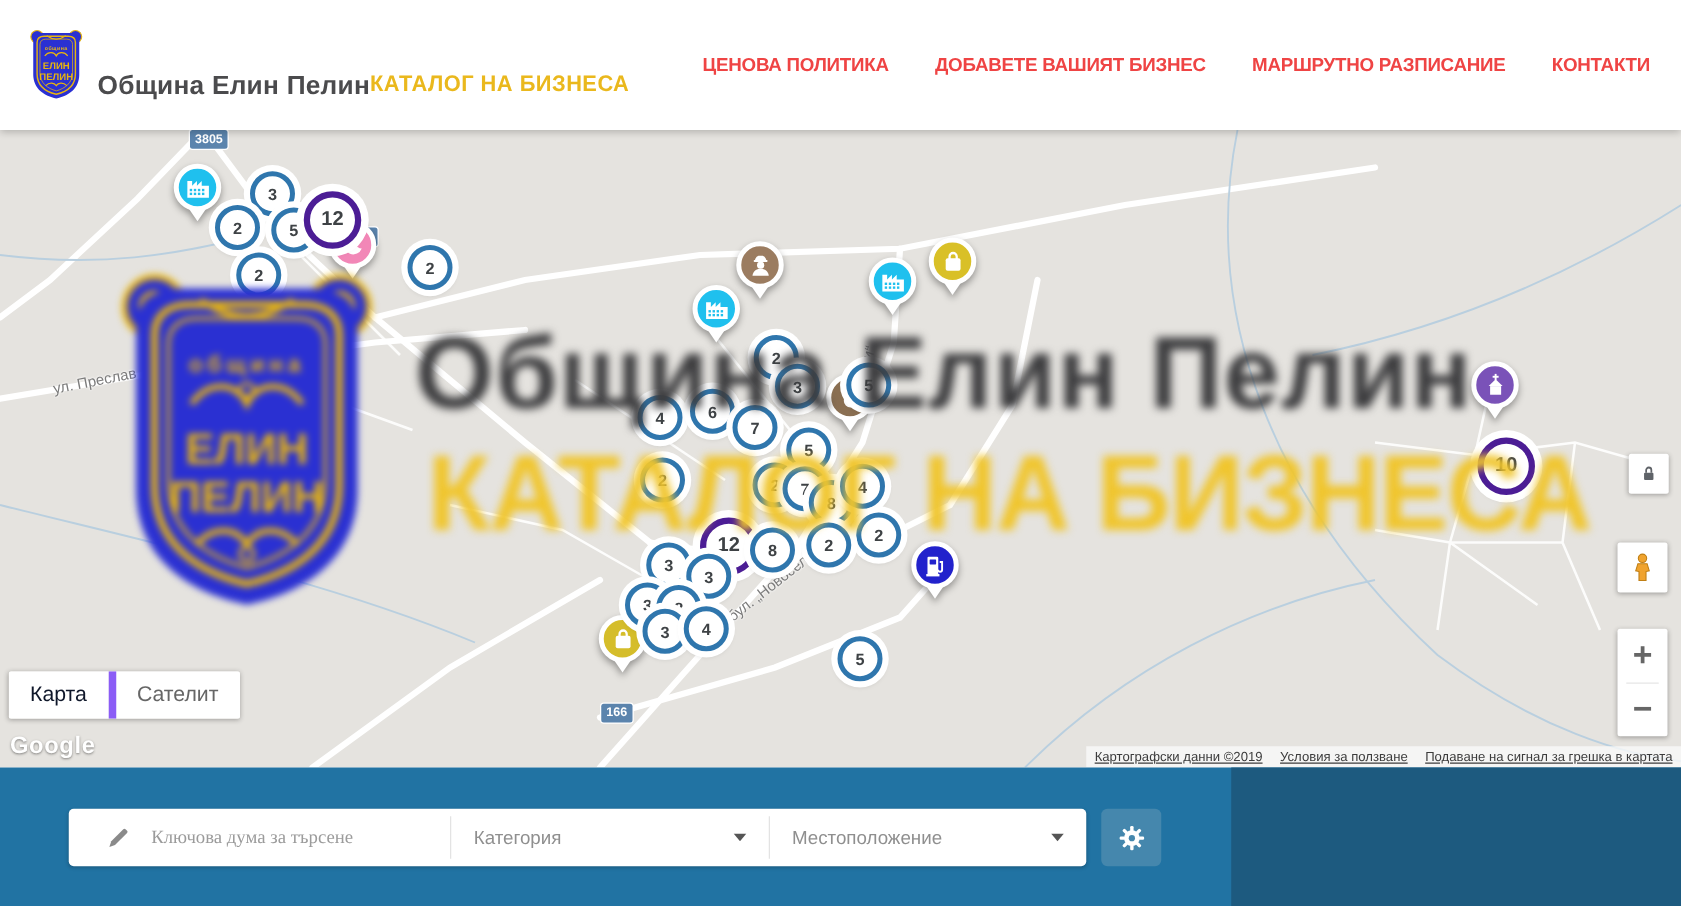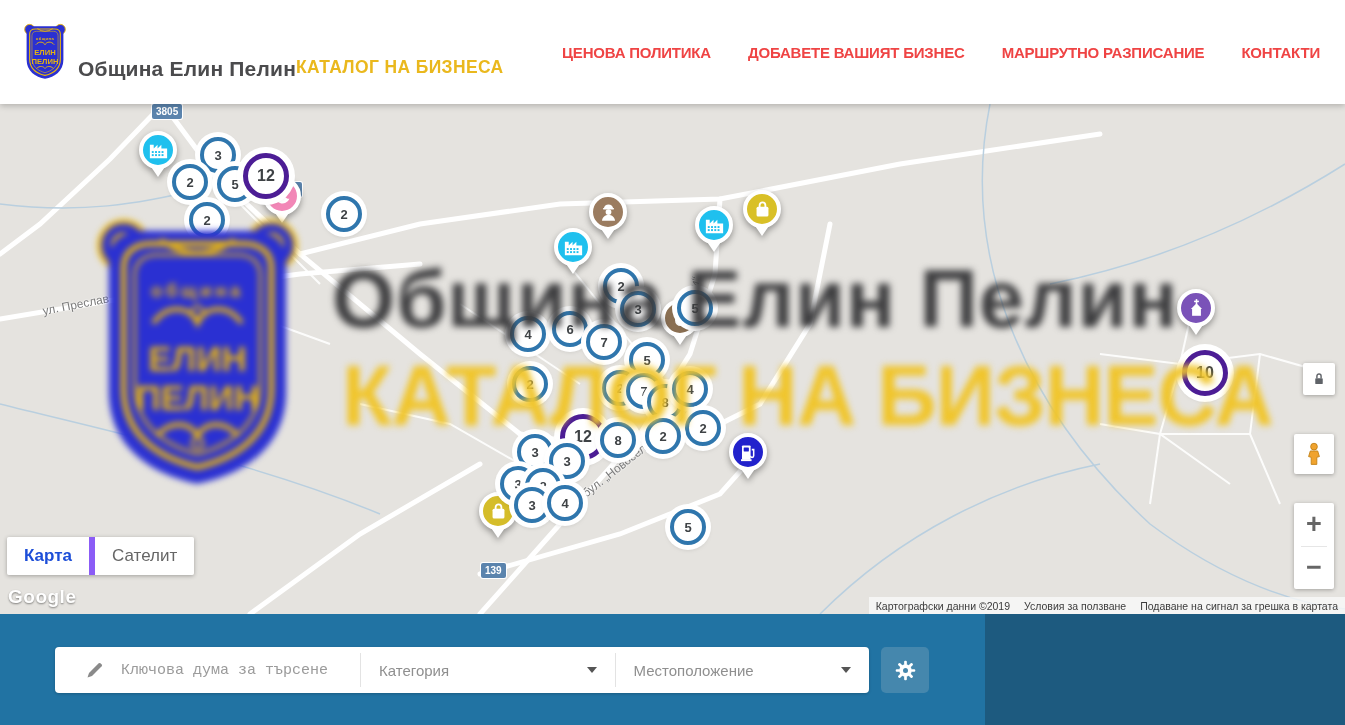--- a/index.html
+++ b/index.html
@@ -32,39 +32,39 @@
 
   
   .watermark { position:absolute; inset:0; z-index:8; pointer-events:none; }
   .wm-crest { position:absolute; left:85px; top:112px; filter:blur(3px); }
   .wm-title { position:absolute; left:332px; top:148px; font-size:82px; font-weight:bold; color:#3d3d3f; letter-spacing:1px; filter:blur(3.5px); white-space:nowrap; transform:scaleX(.99); transform-origin:left; }
   .wm-subtitle { position:absolute; left:342px; top:242px; font-size:86px; font-weight:bold; color:#f0c52c; letter-spacing:-1px; filter:blur(3.5px); white-space:nowrap; transform:scaleX(.96); transform-origin:left; }
 
   
   .maptype { position:absolute; left:7px; top:433px; z-index:20; display:flex; box-shadow:0 1px 4px rgba(0,0,0,.3); border-radius:2px; overflow:hidden; }
   .maptype button { height:38px; background:#fff; border:none; font-family:"Liberation Sans",sans-serif; font-size:17px; padding:0 17px; cursor:pointer; }
-  .maptype .mt-map { font-weight:bold; color:#1d4ed8; }
+  .maptype .mt-map { font-weight:normal; color:#0f172a; }
   .maptype .mt-sat { color:#666; border-left:6px solid #8b5cf6; }
   .ctrl-lock { position:absolute; left:1303px; top:259px; width:32px; height:32px; background:#fff; border:none; border-radius:2px; box-shadow:0 1px 4px rgba(0,0,0,.3); z-index:20; display:flex; align-items:center; justify-content:center; cursor:pointer; }
   .ctrl-pegman { position:absolute; left:1294px; top:330px; width:40px; height:40px; background:#fff; border:none; border-radius:2px; box-shadow:0 1px 4px rgba(0,0,0,.3); z-index:20; display:flex; align-items:center; justify-content:center; cursor:pointer; }
   .ctrl-zoom { position:absolute; left:1294px; top:399px; width:40px; height:86px; background:#fff; border-radius:2px; box-shadow:0 1px 4px rgba(0,0,0,.3); z-index:20; display:flex; flex-direction:column; }
   .ctrl-zoom button { flex:1; background:none; border:none; font-size:27px; font-weight:bold; color:#666; cursor:pointer; line-height:1; font-family:"Liberation Sans",sans-serif; }
   .ctrl-zoom .zdiv { height:1px; background:#e6e6e6; margin:0 7px; }
 
   .google-logo { position:absolute; left:8px; bottom:6px; z-index:21; font-size:19px; font-weight:bold; color:#fff; letter-spacing:.5px; text-shadow:0 1px 2px rgba(0,0,0,.45); }
-  .attribution { position:absolute; right:0; bottom:0; height:17px; z-index:21; display:flex; align-items:center; background:rgba(250,250,250,.78); font-size:10.5px; color:#3c3c3c; }
+  .attribution { position:absolute; right:0; bottom:0; height:17px; z-index:21; display:flex; align-items:center; background:rgba(250,250,250,.78); font-size:10.5px; color:#3c3c3c;text-decoration:underline; }
   .attribution span, .attribution a { padding:0 7px; white-space:nowrap; color:#3c3c3c; text-decoration:none; }
 
   
   .bottombar { position:relative; height:111px; background:#2173a3; z-index:40; }
   .bottombar-right { position:absolute; right:0; top:0; bottom:0; width:360px; background:#1d5a7f; }
   .search-fields { position:absolute; left:55px; top:33px; width:814px; height:46px; background:#fff; border-radius:4px; display:flex; align-items:stretch; box-shadow:0 1px 3px rgba(0,0,0,.2); }
   .field { display:flex; align-items:center; position:relative; }
   .field-keyword { width:305px; padding-left:30px; gap:16px; }
-  .field-keyword input { border:none; outline:none; font-size:15px; color:#8b5cf6; width:230px; font-family:Liberation Mono, monospace; }
+  .field-keyword input { border:none; outline:none; font-size:15px; color:#8b5cf6; width:230px; font-family:Liberation Serif, serif; }
   .field-keyword input::placeholder { color:#9b9b9b; }
   .fdiv { width:1px; background:#e3e3e3; margin:6px 0; }
   .field-select { flex:1; padding:0 18px; font-size:15px; color:#8f8f8f; justify-content:space-between; cursor:pointer; }
   .chevron { width:0; height:0; border-left:5px solid transparent; border-right:5px solid transparent; border-top:6px solid #555; }
   .gear-btn { position:absolute; left:881px; top:33px; width:48px; height:46px; background:#4587ad; border:none; border-radius:5px; display:flex; align-items:center; justify-content:center; cursor:pointer; }
   .search-btn { position:absolute; left:1017px; top:36px; width:301px; height:43px; background:#ecc11e; border:none; border-radius:5px; display:flex; align-items:center; justify-content:center; gap:12px; cursor:pointer; box-shadow:0 1px 2px rgba(0,0,0,.25); }
   .search-btn span { font-size:17px; font-weight:bold; color:#fff; letter-spacing:.5px; font-family:"Liberation Sans",sans-serif; }
 </style>
 </head>
 <body>
@@ -133,21 +133,21 @@
       </g>
     </svg>
 
     <div id="labels-layer">
         <div class="street-label" style="left: 44px; top: 200px; transform: rotate(-11deg); transform-origin: left bottom;">ул. Преслав</div>
         <div class="street-label" style="left: 588px; top: 382px; transform: rotate(-38deg); transform-origin: left bottom;">бул. „Новосел</div>
         <div class="street-label" style="left: 698px; top: 178px; transform: rotate(-72deg); transform-origin: left bottom;">ци“</div>
       </div>
     <div id="shields-layer">
         <div class="road-shield" style="left: 152px; top: 0px;">3805</div>
-        <div class="road-shield" style="left: 481px; top: 459px;">139</div>
+        <div class="road-shield" style="left: 481px; top: 459px;">166</div>
         <div class="road-shield" style="left: 289px; top: 78px;"></div>
       </div>
     <div class="markers" id="markers">
         <div class="pin" style="left: 158px; top: 46px;">
           <div class="pin-tail"></div>
     <div class="pin-circle" style="background:#1fc0ee">
             <svg width="23" height="23" viewBox="0 0 24 24">
               <path fill="#fff" d="M3 20V6h4v4l4-4v4l4-4v4h6v10z"></path>
       <g fill="#1fc0ee">
                 <rect x="5" y="12.6" width="2" height="2"></rect>

